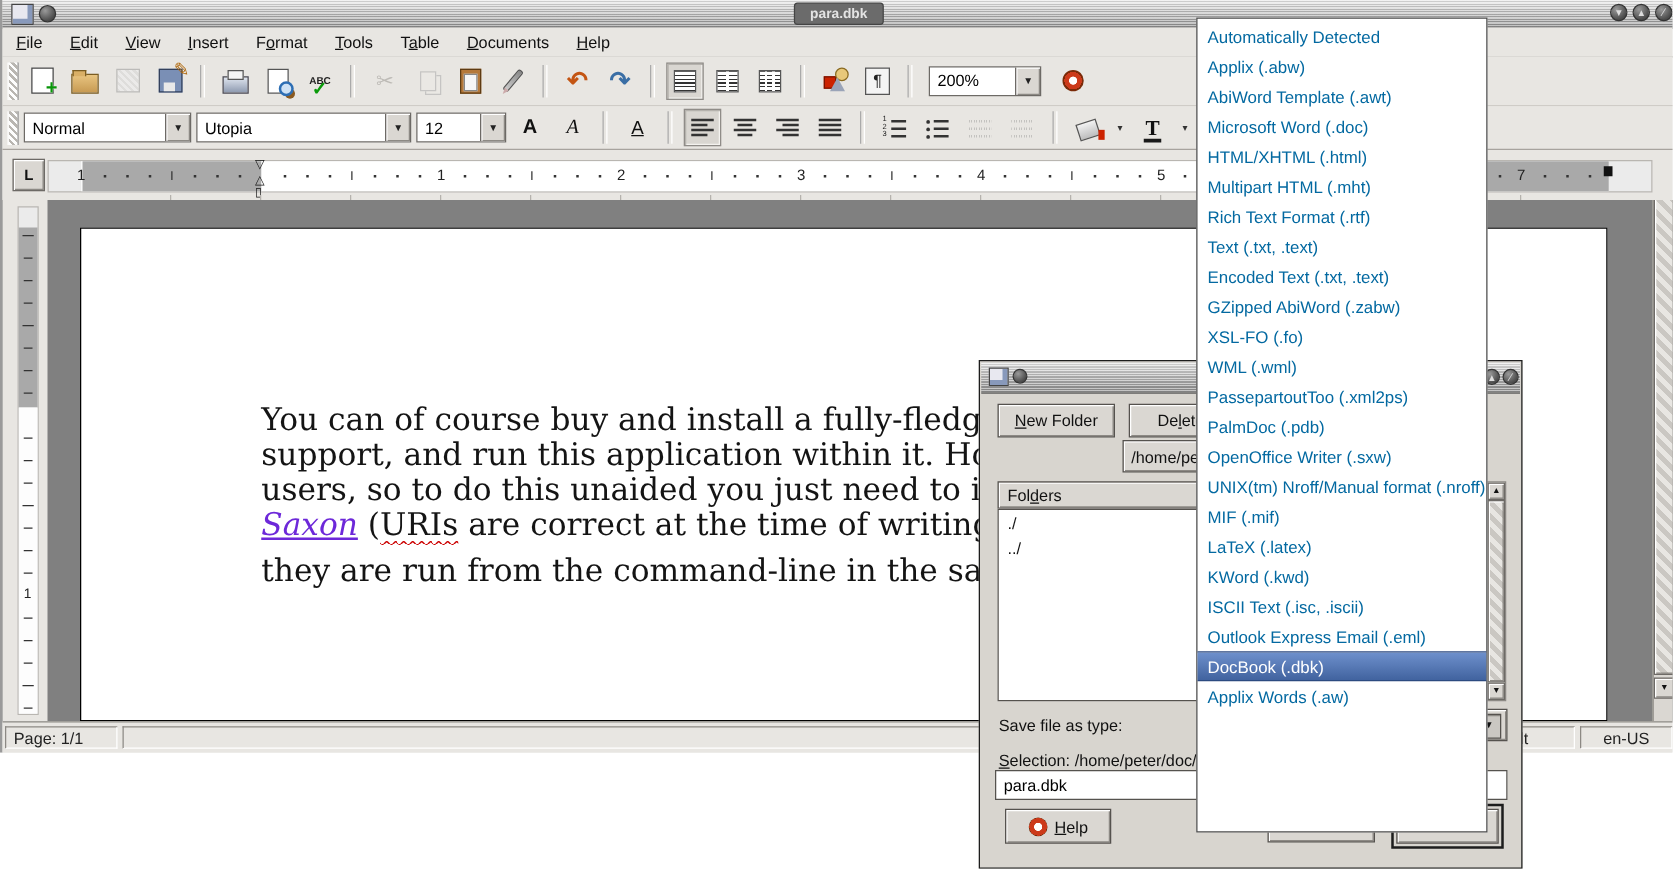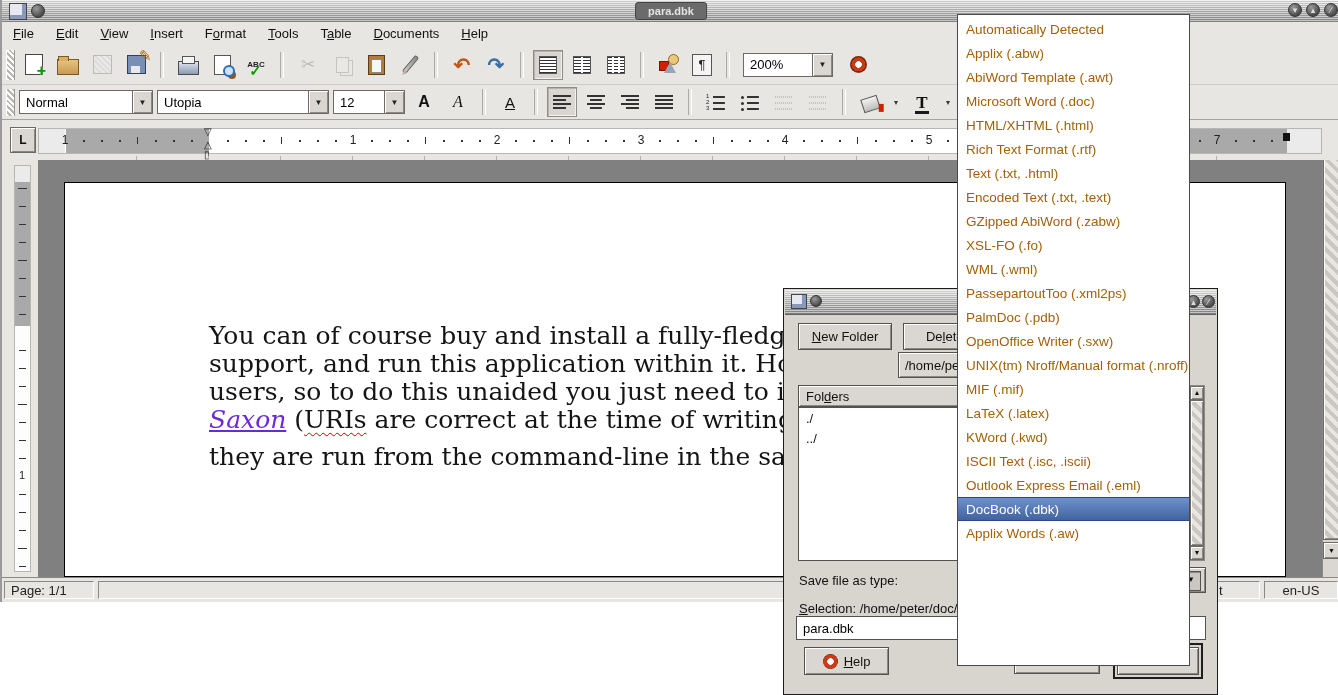--- a/index.html
+++ b/index.html
@@ -180,21 +180,21 @@
     font-size:13px;color:#000;display:flex;align-items:center;padding:0 6px;}
   #filescroll{left:405px;top:96px;width:16px;height:176px;background:#dad7d2;border:1px solid #8c8984;box-sizing:border-box;}
   #defaultbtn{left:329px;top:354px;width:86px;height:32px;border:2px solid #1d1d1d;background:#d8d5cf;}
   #defaultbtn .inner{position:absolute;inset:2px;background:#dad7d2;border:1px solid #55524e;
     box-shadow:inset 1px 1px 0 #fff,inset -1px -1px 0 #8c8984;}
   #hiddenokbtn{left:230px;top:357px;width:86px;height:28px;}
 
   
   #dropdown{left:957px;top:14px;width:233px;height:652px;background:#fff;border:1px solid #4a4a4a;
     box-sizing:border-box;z-index:9;padding-top:2px;}
-  .ddi{height:24px;display:flex;align-items:center;padding:0 8px;font-size:13.5px;color:#a16207;white-space:nowrap;}
+  .ddi{height:24px;display:flex;align-items:center;padding:0 8px;font-size:13.5px;color:#0369a1;white-space:nowrap;}
   .ddi.sel{background:linear-gradient(180deg,#6e90cc,#41639f);color:#fff;border-top:1px solid #2c4a80;
     border-bottom:1px solid #2c4a80;height:22px;}
 </style>
 </head>
 <body>
 
 <div id="mainwin" class="abs">
 
   <div id="titlebar" class="abs metal">
     <div class="abs appicon" style="left:7px;top:3px;"></div>
@@ -543,22 +543,23 @@
       <div class="inner"></div>
     </div>
 </div>
 
 <div id="dropdown" class="abs">
     <div class="ddi">Automatically Detected</div>
     <div class="ddi">Applix (.abw)</div>
     <div class="ddi">AbiWord Template (.awt)</div>
     <div class="ddi">Microsoft Word (.doc)</div>
     <div class="ddi">HTML/XHTML (.html)</div>
+    <div class="ddi">Multipart HTML (.mht)</div>
     <div class="ddi">Rich Text Format (.rtf)</div>
-    <div class="ddi">Text (.txt, .html)</div>
+    <div class="ddi">Text (.txt, .text)</div>
     <div class="ddi">Encoded Text (.txt, .text)</div>
     <div class="ddi">GZipped AbiWord (.zabw)</div>
     <div class="ddi">XSL-FO (.fo)</div>
     <div class="ddi">WML (.wml)</div>
     <div class="ddi">PassepartoutToo (.xml2ps)</div>
     <div class="ddi">PalmDoc (.pdb)</div>
     <div class="ddi">OpenOffice Writer (.sxw)</div>
     <div class="ddi">UNIX(tm) Nroff/Manual format (.nroff)</div>
     <div class="ddi">MIF (.mif)</div>
     <div class="ddi">LaTeX (.latex)</div>

